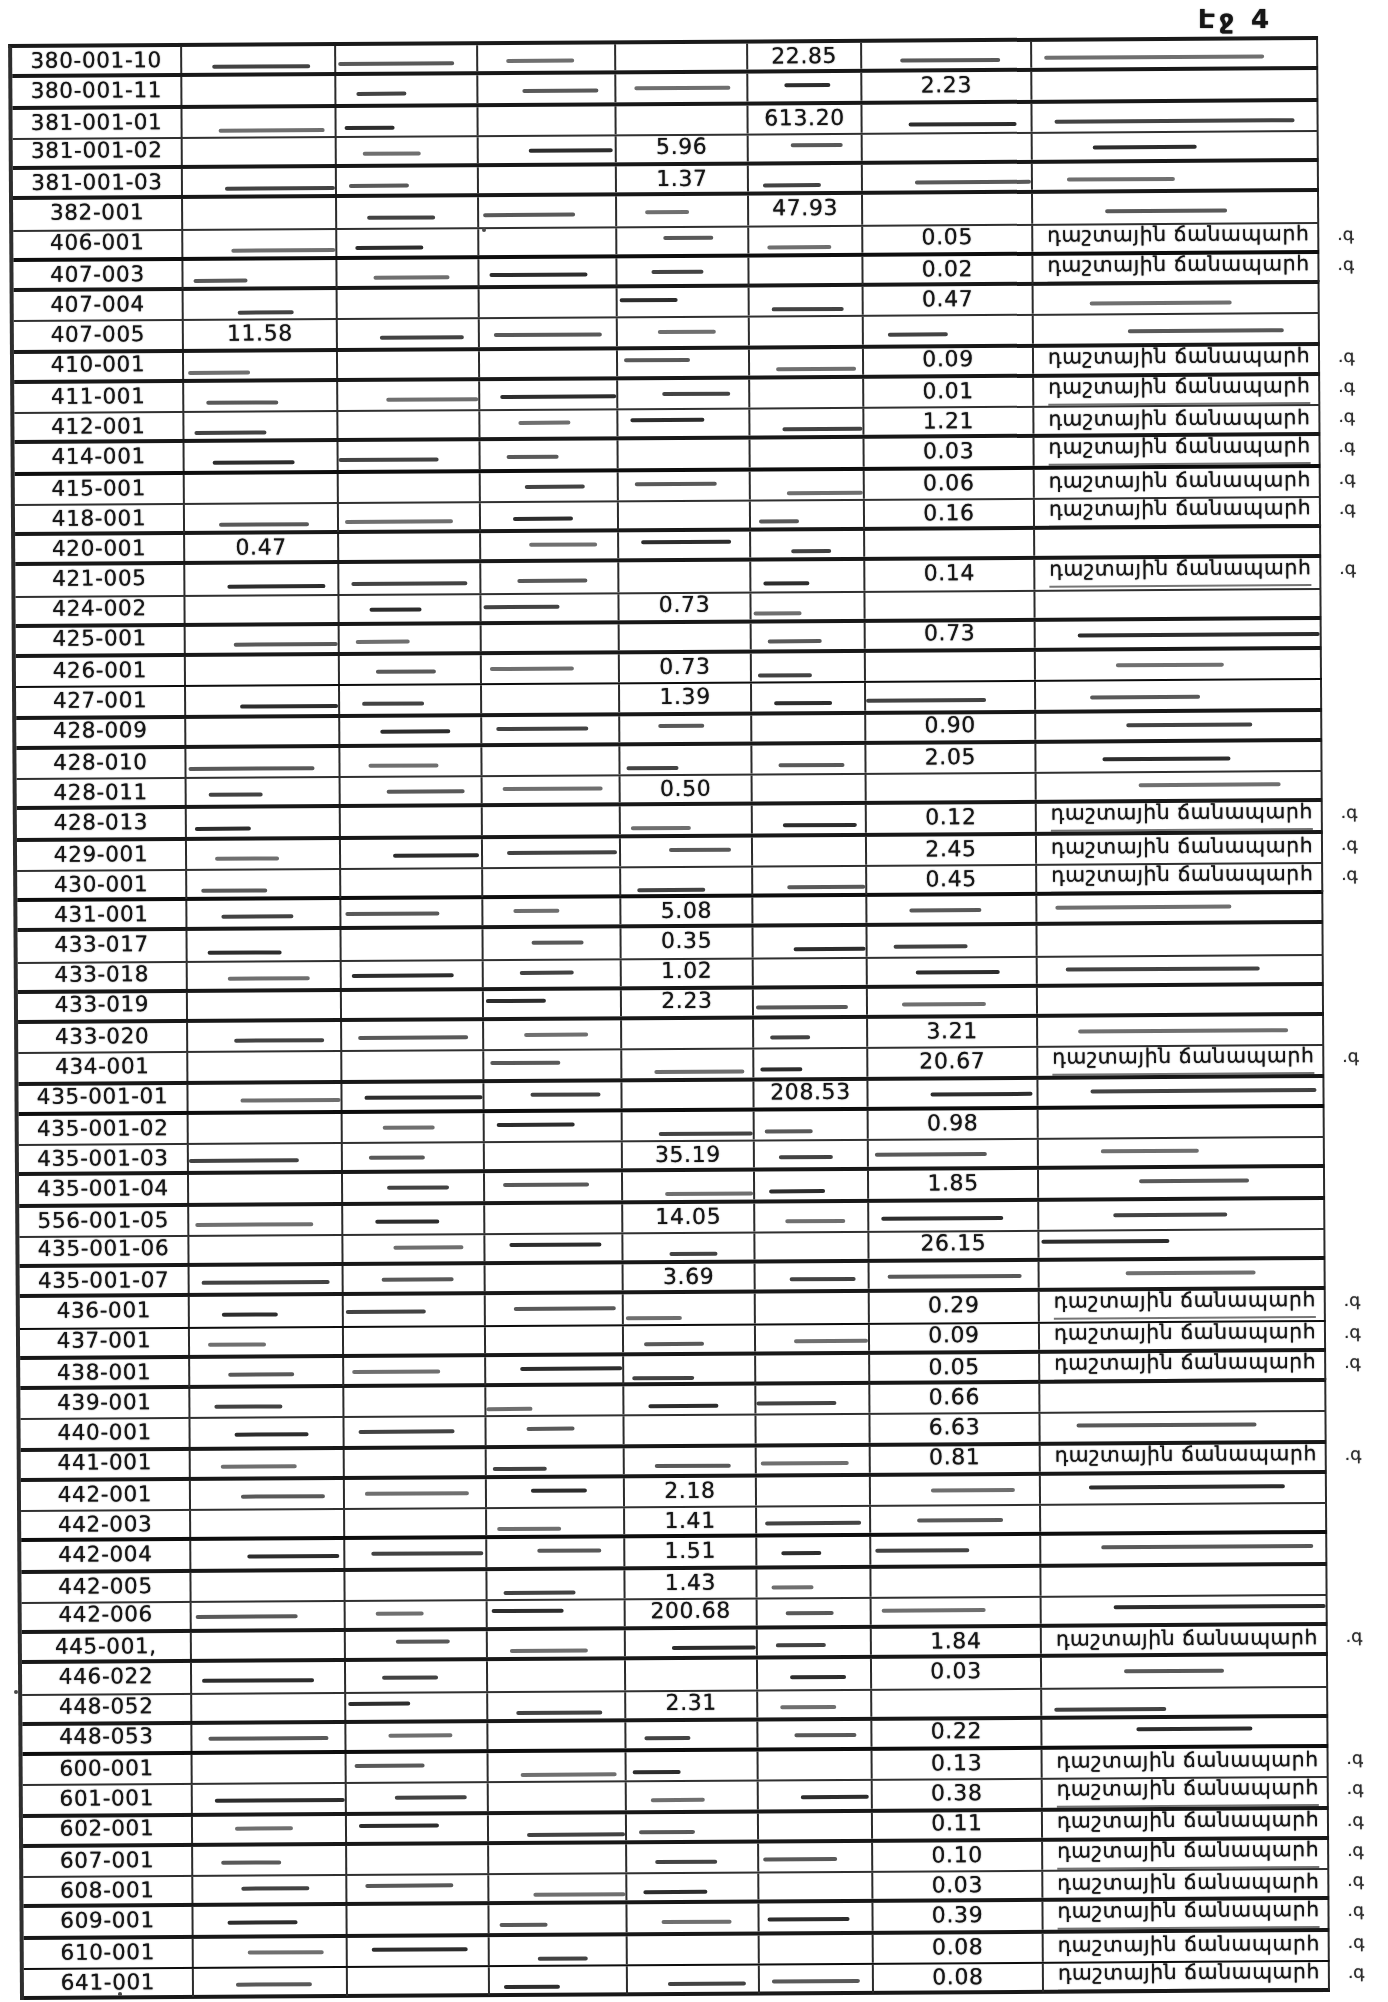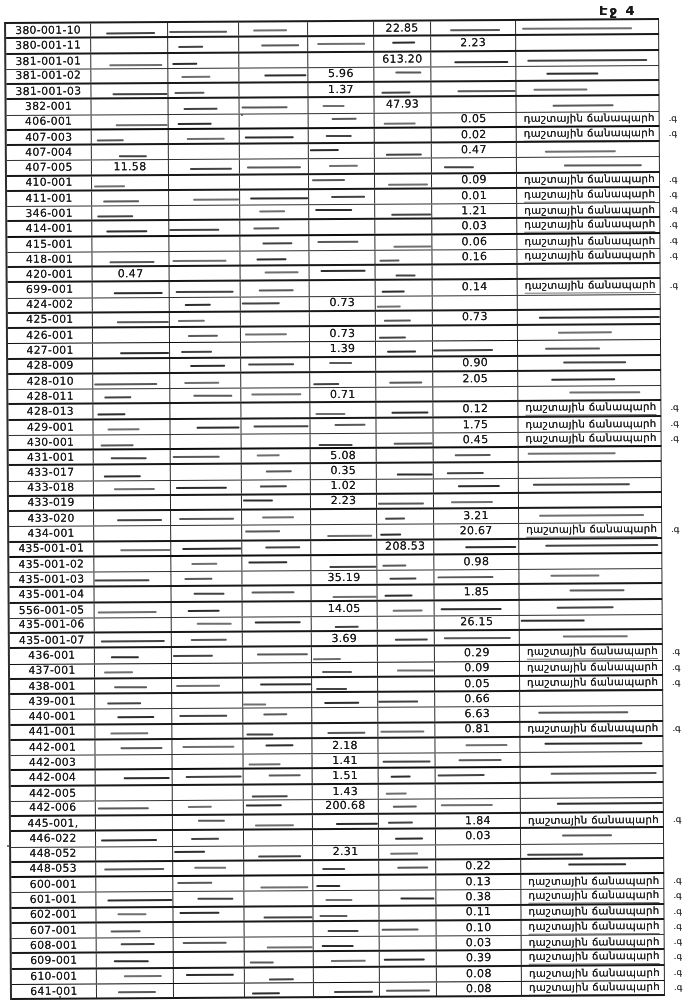--- a/index.html
+++ b/index.html
@@ -330,21 +330,21 @@
       <div class="cell c6">
         <span class="txt">0.01</span>
       </div>
       <div class="cell note">
         <span class="txt">դաշտային ճանապարհ</span>
       </div>
       <span class="mark">.գ</span>
     </div>
     <div class="trow">
       <div class="cell code">
-        <span class="txt">346-001</span>
+        <span class="txt">412-001</span>
       </div>
       <div class="cell c1">
         <div class="smudge" style="left: 6%; width: 48%; bottom: 2px; opacity: 0.85;"></div>
       </div>
       <div class="cell c2"></div>
       <div class="cell c3">
         <div class="smudge" style="left: 28%; width: 38%; bottom: 6px; opacity: 0.65;"></div>
       </div>
       <div class="cell c4">
         <div class="smudge" style="left: 9%; width: 57%; bottom: 7px; opacity: 0.95;"></div>
@@ -446,21 +446,21 @@
         <div class="smudge" style="left: 17%; width: 69%; bottom: 7px; opacity: 0.95;"></div>
       </div>
       <div class="cell c5">
         <div class="smudge" style="left: 36%; width: 36%; bottom: 2px; opacity: 0.85;"></div>
       </div>
       <div class="cell c6"></div>
       <div class="cell note"></div>
     </div>
     <div class="trow">
       <div class="cell code">
-        <span class="txt">699-001</span>
+        <span class="txt">421-005</span>
       </div>
       <div class="cell c1">
         <div class="smudge" style="left: 27%; width: 65%; bottom: 3px; opacity: 0.95;"></div>
       </div>
       <div class="cell c2">
         <div class="smudge" style="left: 8%; width: 84%; bottom: 4px; opacity: 0.85;"></div>
       </div>
       <div class="cell c3">
         <div class="smudge" style="left: 27%; width: 51%; bottom: 5px; opacity: 0.75;"></div>
       </div>
@@ -617,21 +617,21 @@
       <div class="cell c1">
         <div class="smudge" style="left: 14%; width: 36%; bottom: 4px; opacity: 0.85;"></div>
       </div>
       <div class="cell c2">
         <div class="smudge" style="left: 33%; width: 55%; bottom: 5px; opacity: 0.75;"></div>
       </div>
       <div class="cell c3">
         <div class="smudge" style="left: 14%; width: 74%; bottom: 6px; opacity: 0.65;"></div>
       </div>
       <div class="cell c4">
-        <span class="txt">0.71</span>
+        <span class="txt">0.50</span>
       </div>
       <div class="cell c5"></div>
       <div class="cell c6"></div>
       <div class="cell note">
         <div class="smudge" style="left: 36%; width: 50%; bottom: 6px; opacity: 0.65;"></div>
       </div>
     </div>
     <div class="trow">
       <div class="cell code">
         <span class="txt">428-013</span>
@@ -666,21 +666,21 @@
         <div class="smudge" style="left: 37%; width: 61%; bottom: 5px; opacity: 0.95;"></div>
       </div>
       <div class="cell c3">
         <div class="smudge" style="left: 18%; width: 80%; bottom: 6px; opacity: 0.85;"></div>
       </div>
       <div class="cell c4">
         <div class="smudge" style="left: 37%; width: 47%; bottom: 7px; opacity: 0.75;"></div>
       </div>
       <div class="cell c5"></div>
       <div class="cell c6">
-        <span class="txt">1.75</span>
+        <span class="txt">2.45</span>
       </div>
       <div class="cell note">
         <span class="txt">դաշտային ճանապարհ</span>
       </div>
       <span class="mark">.գ</span>
     </div>
     <div class="trow">
       <div class="cell code">
         <span class="txt">430-001</span>
       </div>

